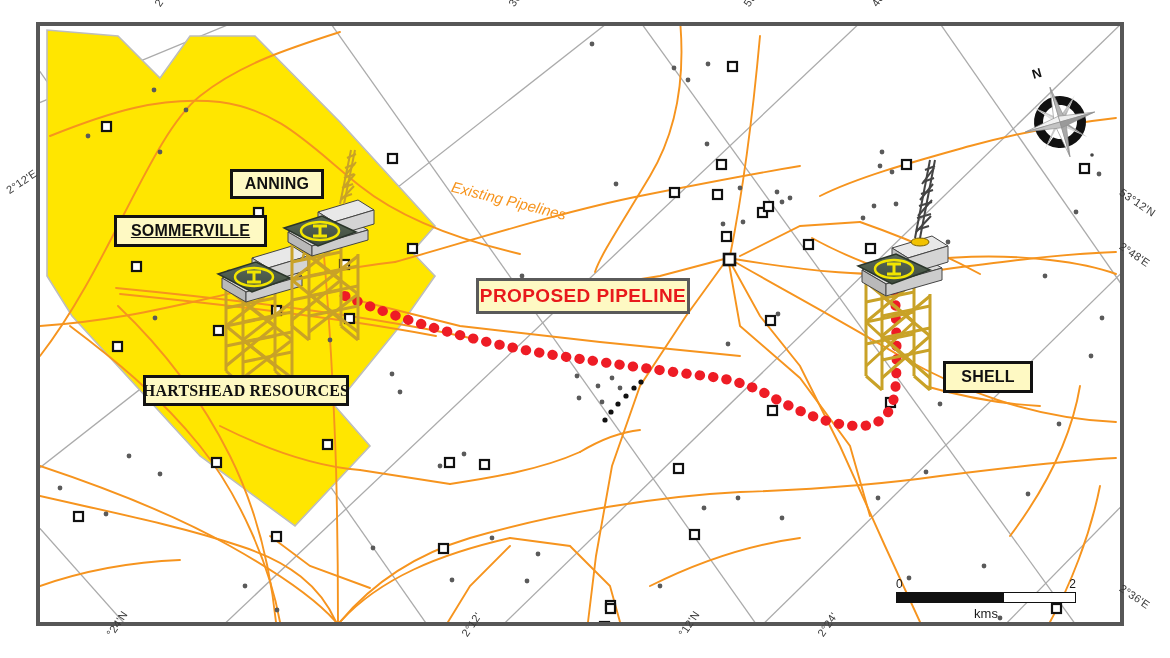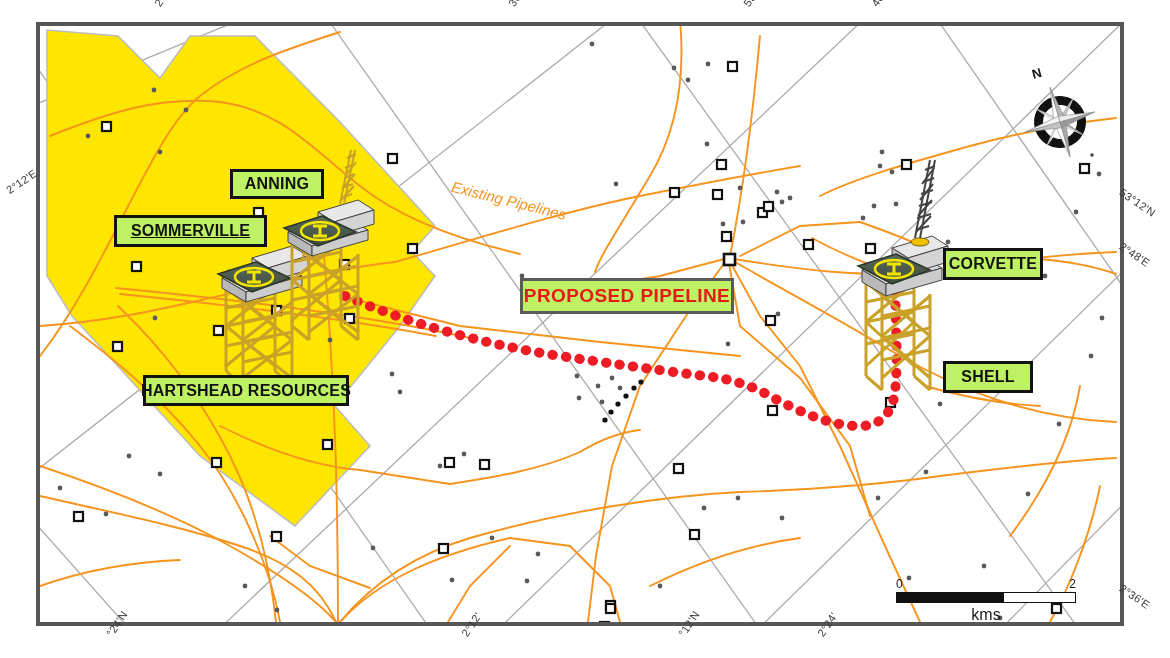--- a/index.html
+++ b/index.html
@@ -7,21 +7,21 @@
        font-family:"Liberation Sans",sans-serif;}
   #stage{position:relative;width:1170px;height:658px;background:#ffffff;}
 
   
   #map-frame{position:absolute;left:36px;top:22px;width:1088px;height:604px;
              border:4px solid #575757;box-sizing:border-box;background:#ffffff;
              overflow:hidden;}
   #map-canvas{position:absolute;left:0;top:0;width:1080px;height:596px;}
 
   
-  .plate{position:absolute;background:#bef264;border:3px solid #121212;
+  .plate{position:absolute;background:#fef9c3;border:3px solid #121212;
          display:flex;align-items:center;justify-content:center;
          font-weight:700;color:#111111;letter-spacing:.2px;
          white-space:nowrap;box-sizing:border-box;}
   .plate.big{font-size:16px;}
   .plate.red{border:3px solid #5a5a5a;color:#e8191b;font-size:19px;
              letter-spacing:.4px;}
 
   
   .tick{position:absolute;font-size:11px;color:#3a3a3a;white-space:nowrap;
         transform-origin:left top;letter-spacing:.3px;}
@@ -29,21 +29,21 @@
   
   #scalebar{position:absolute;left:856px;top:551px;width:180px;}
   #scalebar .nums{position:relative;height:14px;}
   #scalebar .nums span{position:absolute;font-size:12px;color:#1a1a1a;top:0;}
   #scalebar .n0{left:0;}
   #scalebar .n1{right:0;}
   #scalebar .bar{position:relative;height:11px;border:1px solid #111111;
                  background:#ffffff;box-sizing:border-box;margin-top:1px;}
   #scalebar .fill{position:absolute;left:0;top:0;bottom:0;width:60%;
                   background:#111111;}
-  #scalebar .unit{text-align:center;font-size:16px;color:#1a1a1a;margin-top:3px;}
+  #scalebar .unit{text-align:center;font-size:13px;color:#1a1a1a;margin-top:3px;}
 
   
   #compass{position:absolute;left:975px;top:32px;width:90px;height:110px;}
   #compass .nlab{position:absolute;left:17px;top:8px;font-size:13px;
                  font-weight:700;color:#111111;transform:rotate(-16deg);}
 
   
   #exp-label{position:absolute;left:414px;top:152px;color:#F6941E;
              font-size:15px;font-style:italic;transform:rotate(14deg);
              transform-origin:left top;white-space:nowrap;}
@@ -359,27 +359,26 @@
       </g>
 
     </svg>
 
     <div id="exp-label">Existing Pipelines</div>
 
     <div class="plate big" style="left:190px;top:143px;width:94px;height:30px;">ANNING</div>
 
     <div class="plate big" style="left:74px;top:189px;width:153px;height:32px;text-decoration:underline;">SOMMERVILLE</div>
 
-    <div class="plate big" style="left:103px;top:349px;width:206px;height:31px;">HARTSHEAD RESOURCES</div>
-
-    <div class="plate big" style="left:903px;top:222px;width:100px;height:32px;">CORVETTE</div>
+    <div class="plate big" style="left:103px;top:349px;width:206px;height:31px;font-family:Liberation Serif, serif;">HARTSHEAD RESOURCES</div>
+
 
     <div class="plate big" style="left:903px;top:335px;width:90px;height:32px;">SHELL</div>
 
-    <div class="plate red" style="left:436px;top:252px;width:214px;height:36px;margin-left:44px;">PROPOSED PIPELINE</div>
+    <div class="plate red" style="left:436px;top:252px;width:214px;height:36px;">PROPOSED PIPELINE</div>
 
     <div id="scalebar">
       <div class="nums">
         <span class="n0">0</span>
         <span class="n1">2</span>
       </div>
       <div class="bar">
         <div class="fill" style="width: 60%;"></div>
       </div>
       <div class="unit">kms</div>

